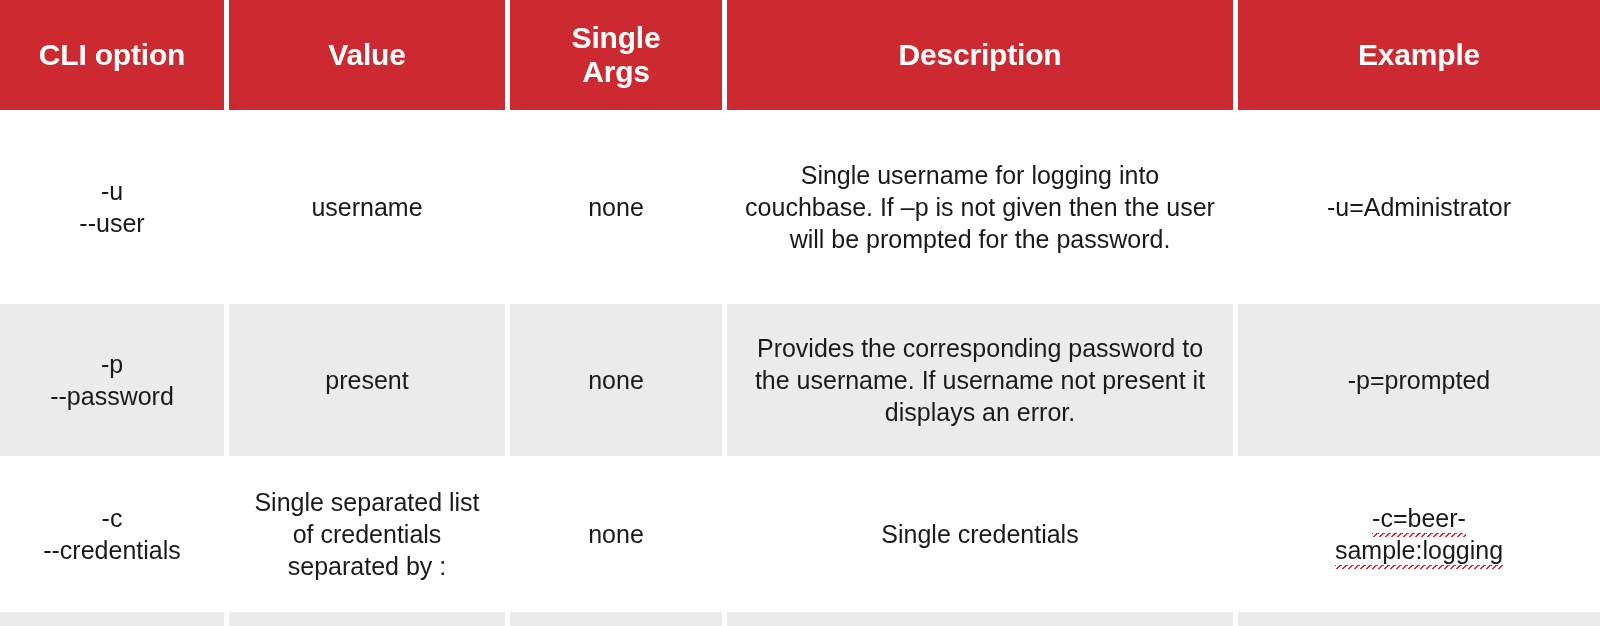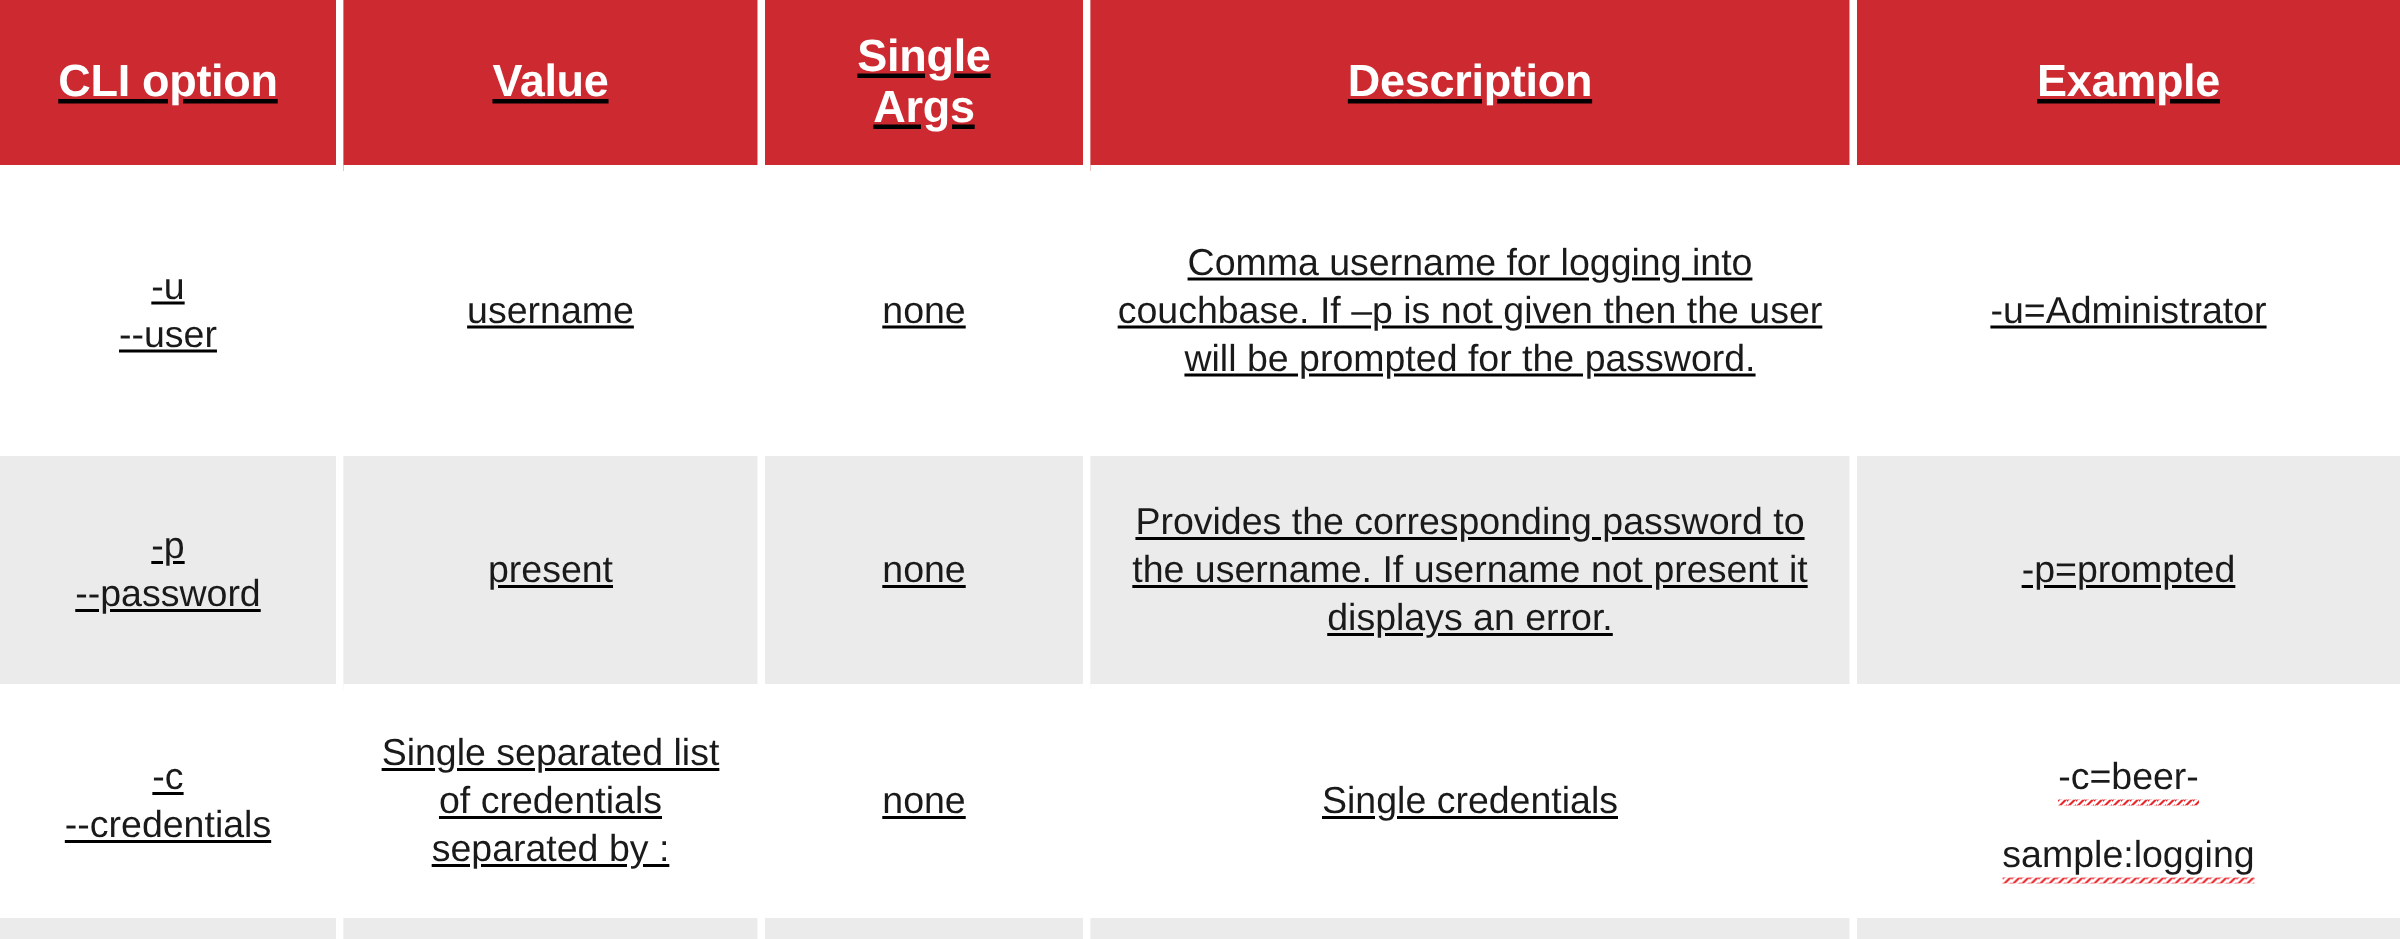--- a/index.html
+++ b/index.html
@@ -10,21 +10,20 @@
   body {
     width: 1600px;
     height: 626px;
     overflow: hidden;
     font-family: "Liberation Sans", sans-serif;
   }
   #table-wrap {
     width: 1564px;
     height: 626px;
     position: relative;
-    text-decoration: underline;
   }
   table.cli-table {
     width: 1600px;
     border-collapse: separate;
     border-spacing: 0;
     table-layout: fixed;
   }
   
   col.c1 { width: 229px; }
   col.c2 { width: 281px; }
@@ -69,21 +68,20 @@
   tr.r3 td { height: 124px; }
   tr.r4 td { height: 88px; }
 
   .cellline { display: block; }
 
   
   .sp {
     position: relative;
     display: inline-block;
     white-space: pre;
-    margin-top: 20px;
   }
   .sp::after {
     content: "";
     position: absolute;
     left: 0;
     right: 0;
     bottom: -3px;
     height: 4px;
     background-image:
       repeating-linear-gradient(135deg,
@@ -120,21 +118,21 @@
     </thead>
     <tbody>
 
       <tr class="plain r1">
         <td>
           <span class="cellline">-u</span>
           <span class="cellline">--user</span>
         </td>
         <td>username</td>
         <td>none</td>
-        <td>Comma username for logging into couchbase. If –p is not given then the user will be prompted for the password.</td>
+        <td>Single username for logging into couchbase. If –p is not given then the user will be prompted for the password.</td>
         <td class="last">
           <span class="cellline">-u=Administrator</span>
         </td>
       </tr>
 
       <tr class="alt r2">
         <td>
           <span class="cellline">-p</span>
           <span class="cellline">--password</span>
         </td>

